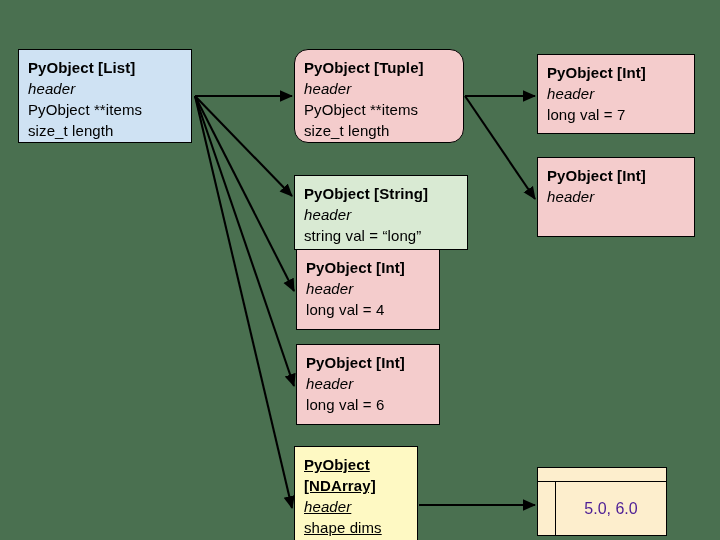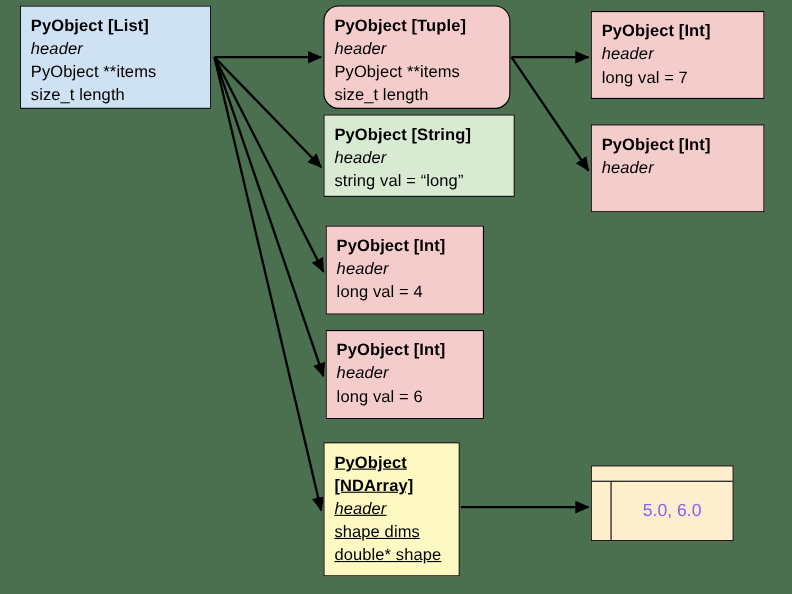--- a/index.html
+++ b/index.html
@@ -10,20 +10,21 @@
     width: 720px;
     height: 540px;
     background: #4a7050;
     font-family: "Liberation Sans", sans-serif;
     overflow: hidden;
   }
   #canvas {
     position: relative;
     width: 720px;
     height: 452px;
+    margin-top: 44px;
   }
   #edges {
     position: absolute;
     left: 0;
     top: 0;
     width: 720px;
     height: 540px;
     pointer-events: none;
   }
   .node {
@@ -74,21 +75,21 @@
     width: 17px;
     flex: none;
     border-right: 1.6px solid #000000;
   }
   .buffer .bufcell-main {
     flex: 1;
     display: flex;
     align-items: center;
     justify-content: center;
     font-size: 16px;
-    color: #8b5cf6;
+    color: #4c1d95;
   }
 </style>
 </head>
 <body>
 
 <div id="canvas">
 
   <svg id="edges" viewBox="0 0 720 540" width="720" height="540">
     <defs>
       <marker id="arrowhead" viewBox="0 0 10 10" refX="9.2" refY="5" markerWidth="6.2" markerHeight="6.2" orient="auto-start-reverse">
@@ -125,21 +126,21 @@
     <div class="title">PyObject [Int]</div>
     <div class="hdr">header</div>
     <div class="fld">long val = 7</div>
   </div>
 
   <div class="node fill-pink" style="left:537px; top:113px; width:158px; height:80px;">
     <div class="title">PyObject [Int]</div>
     <div class="hdr">header</div>
   </div>
 
-  <div class="node fill-green" style="left:294px; top:104px; width:174px; height:75px;">
+  <div class="node fill-green" style="left:294px; top:131px; width:174px; height:75px;">
     <div class="title">PyObject [String]</div>
     <div class="hdr">header</div>
     <div class="fld">string val = “long”</div>
   </div>
 
   <div class="node fill-pink" style="left:296px; top:205px; width:144px; height:81px;">
     <div class="title">PyObject [Int]</div>
     <div class="hdr">header</div>
     <div class="fld">long val = 4</div>
   </div>

